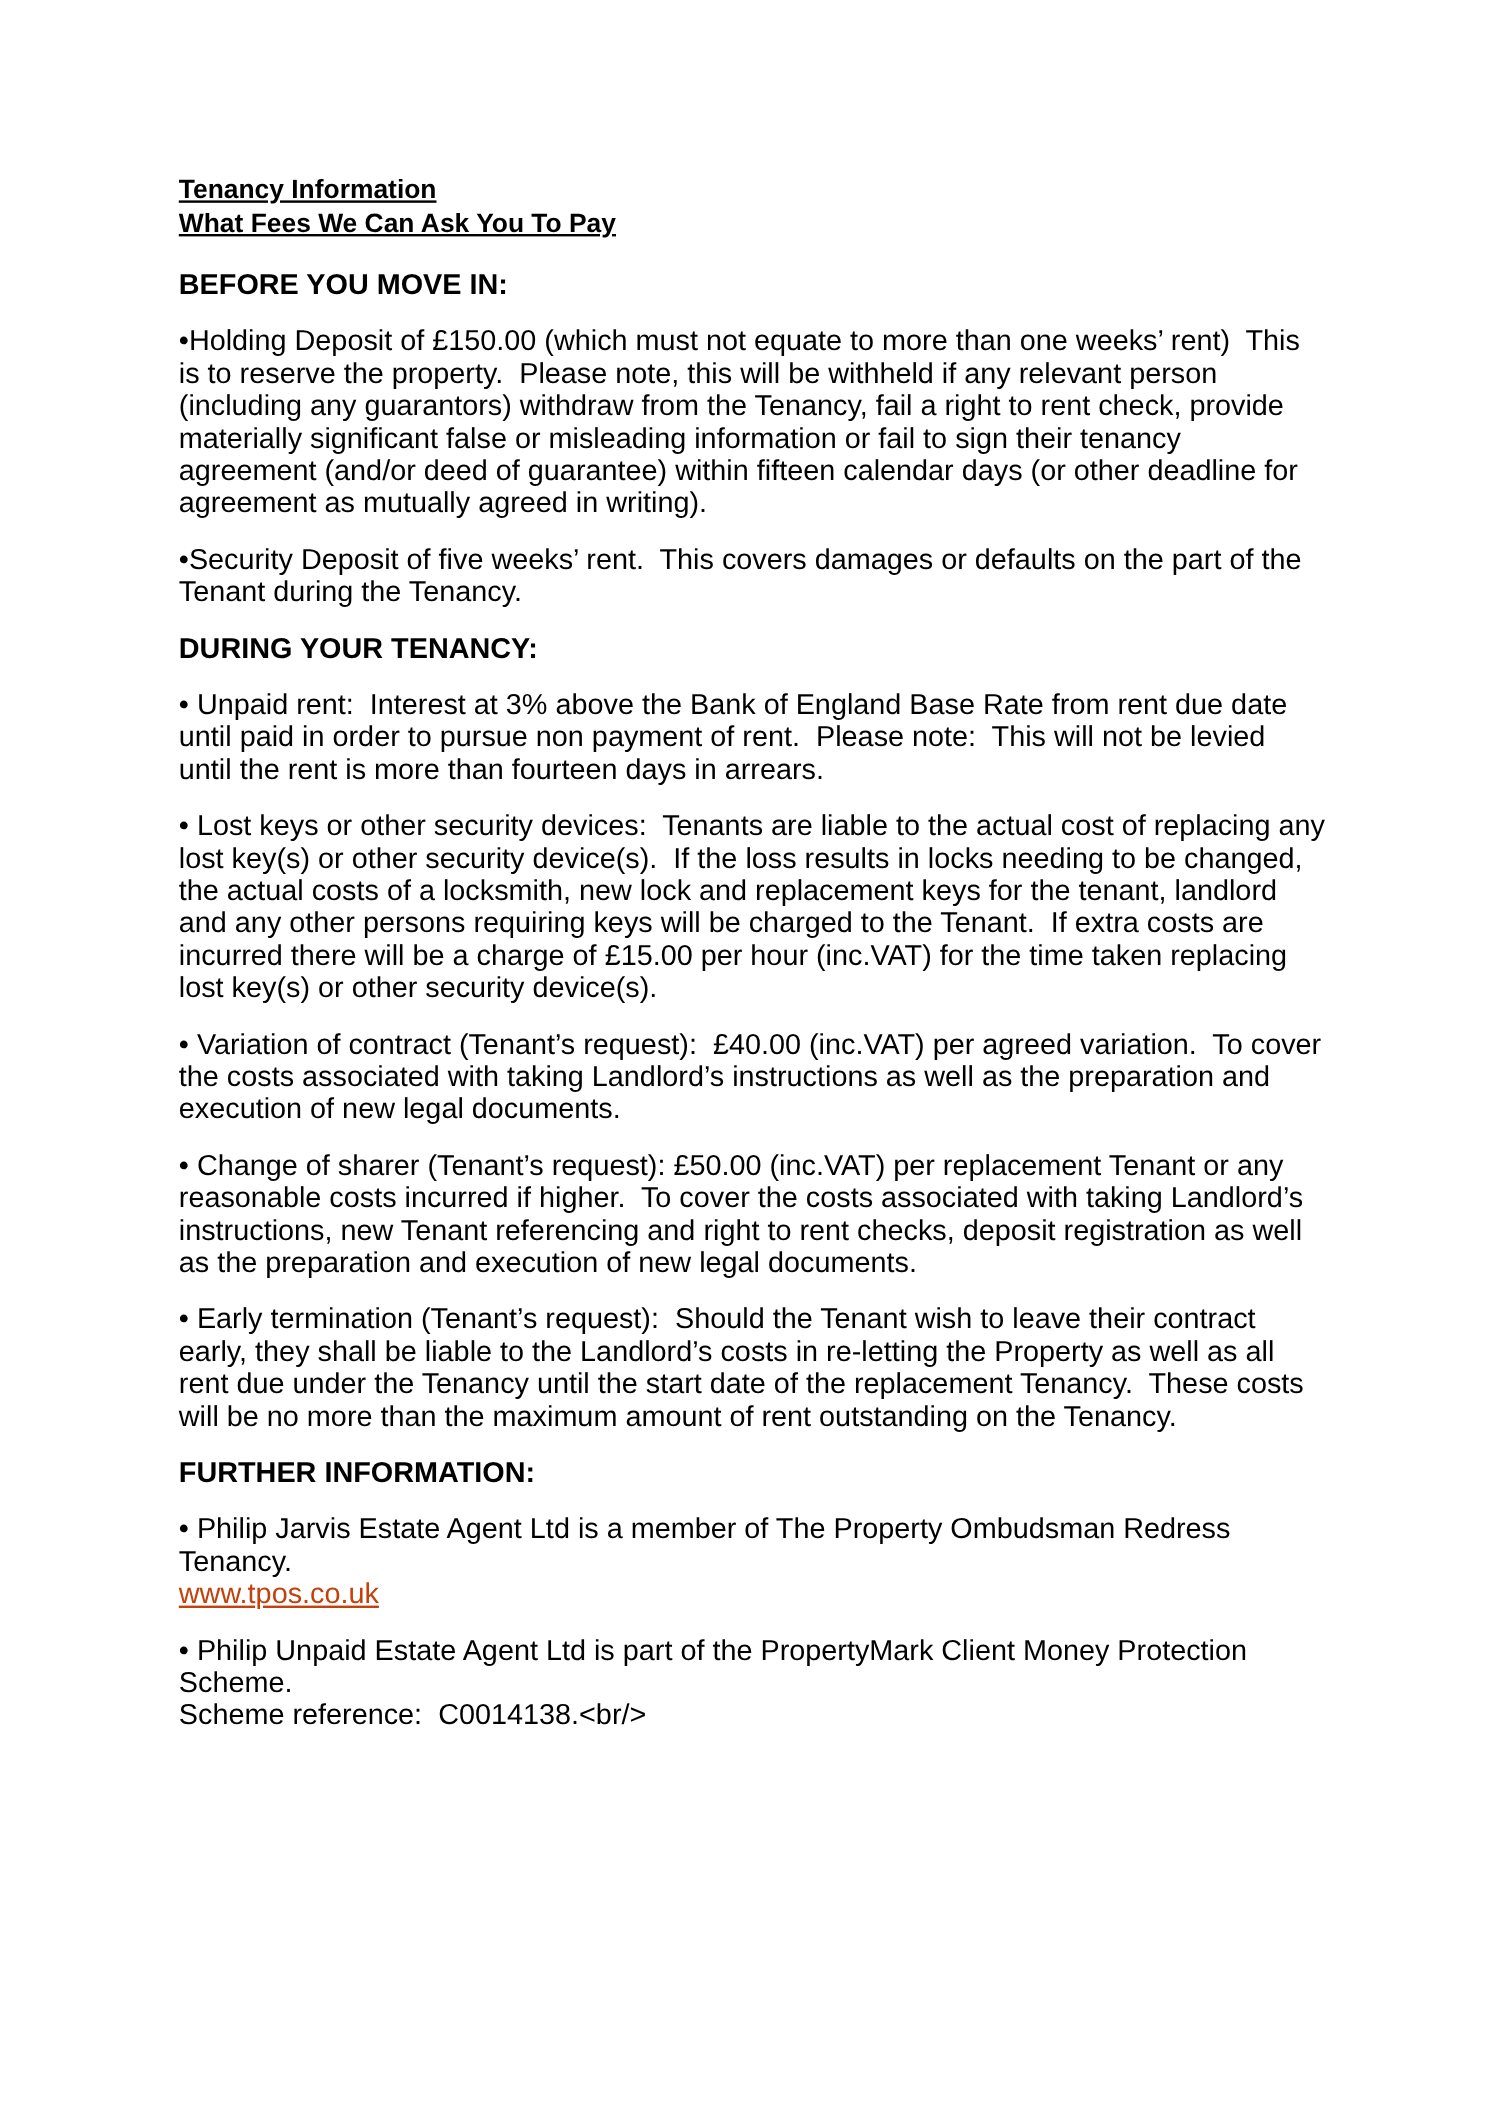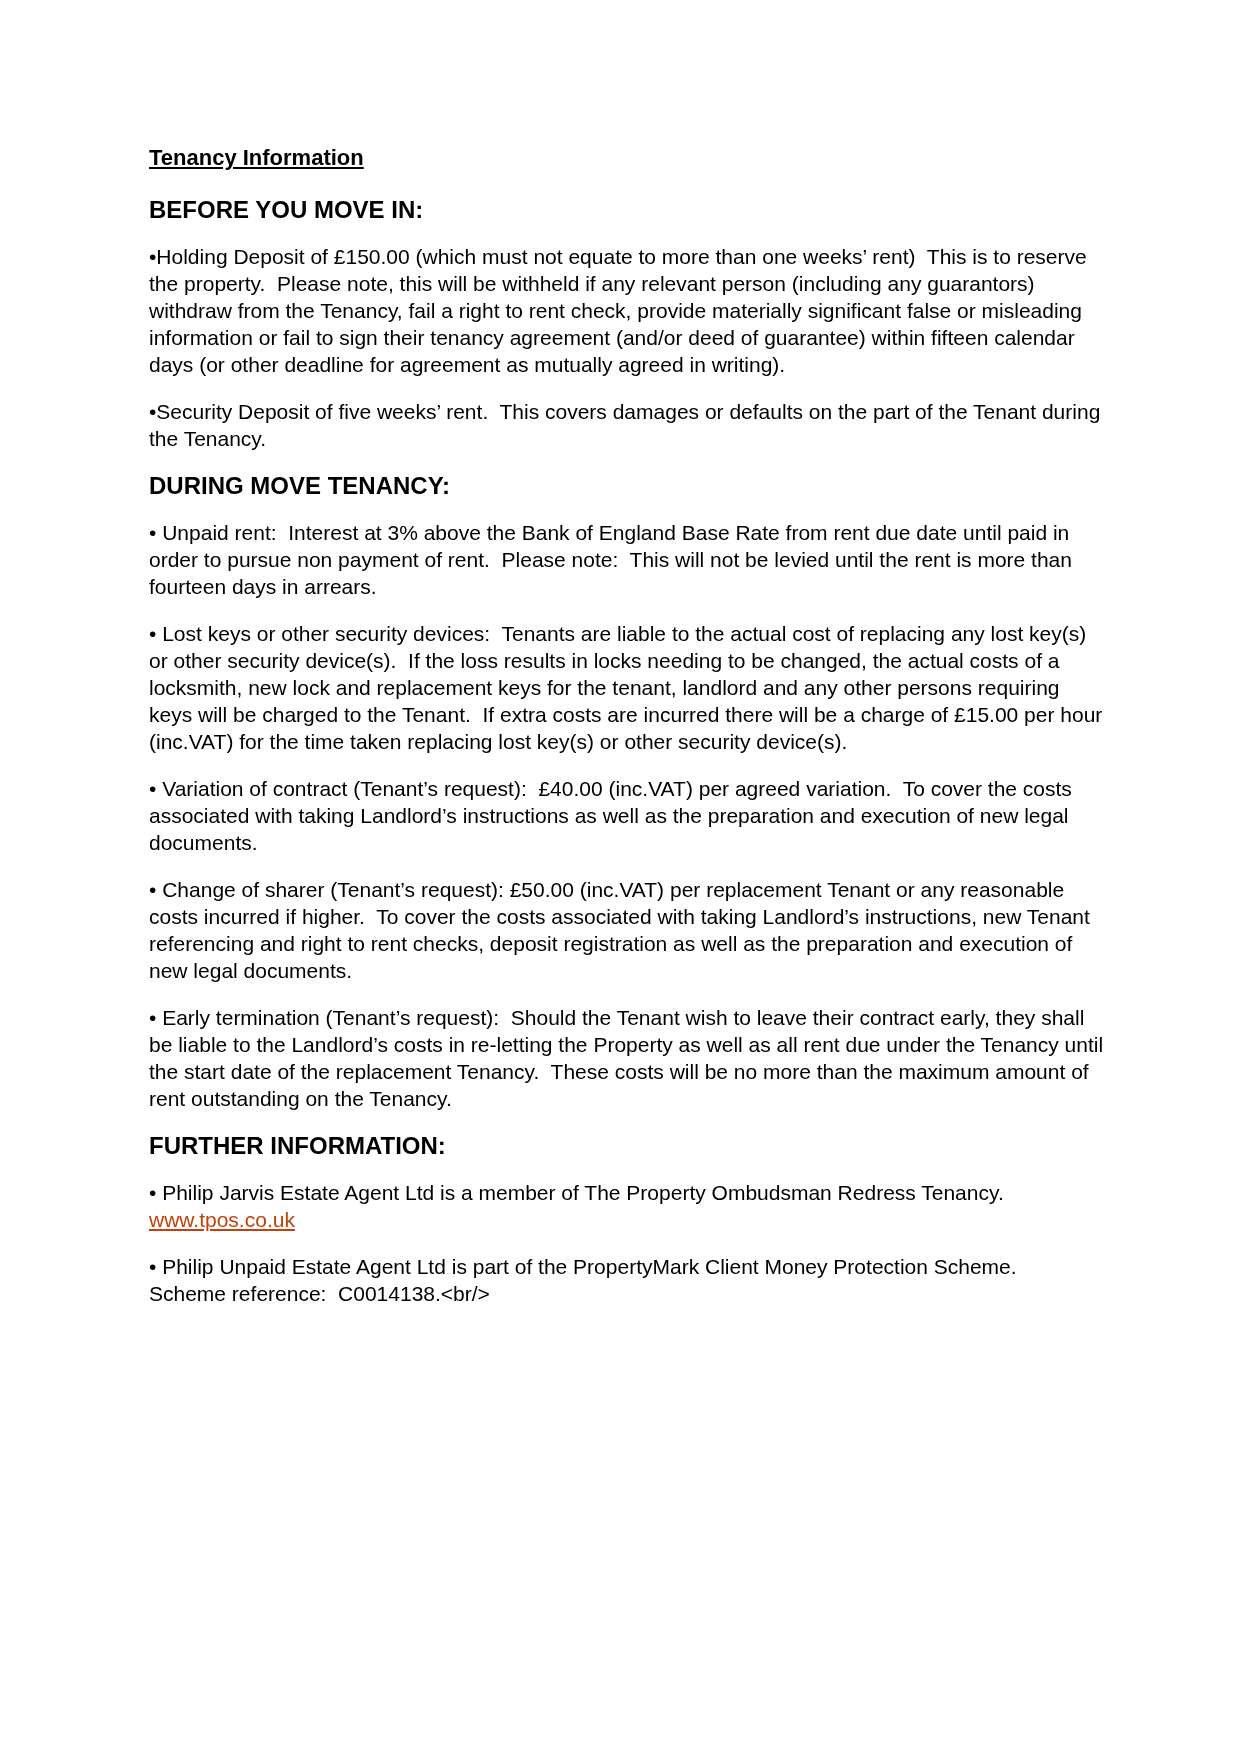--- a/index.html
+++ b/index.html
@@ -33,48 +33,49 @@
     text-decoration: underline;
     margin-top: 28px;
   }
   .sec-heading {
     font-weight: 700;
     font-size: 24px;
     line-height: 27px;
     margin: 0 0 20px 0;
   }
   .para {
-    font-size: 21px;
+    font-size: 24px;
     line-height: 27px;
     margin: 0 0 20px 0;
     white-space: pre-wrap;
   }
   .link {
     color: #c2410c;
     text-decoration: underline;
     cursor: pointer;
   }
 </style>
 </head>
 <body>
 
 <div class="page">
   <div class="content">
 
     <div class="doc-title">
       <div><span class="u">Tenancy Information</span></div>
+      <div><span class="u">What Fees We Can Ask You To Pay</span></div>
     </div>
 
     <div class="sec-heading">BEFORE YOU MOVE IN:</div>
 
     <p class="para">•Holding Deposit of £150.00 (which must not equate to more than one weeks’ rent)  This is to reserve the property.  Please note, this will be withheld if any relevant person (including any guarantors) withdraw from the Tenancy, fail a right to rent check, provide materially significant false or misleading information or fail to sign their tenancy agreement (and/or deed of guarantee) within fifteen calendar days (or other deadline for agreement as mutually agreed in writing).</p>
 
     <p class="para">•Security Deposit of five weeks’ rent.  This covers damages or defaults on the part of the Tenant during the Tenancy.</p>
 
-    <div class="sec-heading">DURING MOVE TENANCY:</div>
+    <div class="sec-heading">DURING YOUR TENANCY:</div>
 
     <p class="para">• Unpaid rent:  Interest at 3% above the Bank of England Base Rate from rent due date until paid in order to pursue non payment of rent.  Please note:  This will not be levied until the rent is more than fourteen days in arrears.</p>
 
     <p class="para">• Lost keys or other security devices:  Tenants are liable to the actual cost of replacing any lost key(s) or other security device(s).  If the loss results in locks needing to be changed, the actual costs of a locksmith, new lock and replacement keys for the tenant, landlord and any other persons requiring keys will be charged to the Tenant.  If extra costs are incurred there will be a charge of £15.00 per hour (inc.VAT) for the time taken replacing lost key(s) or other security device(s).</p>
 
     <p class="para">• Variation of contract (Tenant’s request):  £40.00 (inc.VAT) per agreed variation.  To cover the costs associated with taking Landlord’s instructions as well as the preparation and execution of new legal documents.</p>
 
     <p class="para">• Change of sharer (Tenant’s request): £50.00 (inc.VAT) per replacement Tenant or any reasonable costs incurred if higher.  To cover the costs associated with taking Landlord’s instructions, new Tenant referencing and right to rent checks, deposit registration as well as the preparation and execution of new legal documents.</p>
 
     <p class="para">• Early termination (Tenant’s request):  Should the Tenant wish to leave their contract early, they shall be liable to the Landlord’s costs in re-letting the Property as well as all rent due under the Tenancy until the start date of the replacement Tenancy.  These costs will be no more than the maximum amount of rent outstanding on the Tenancy.</p>

